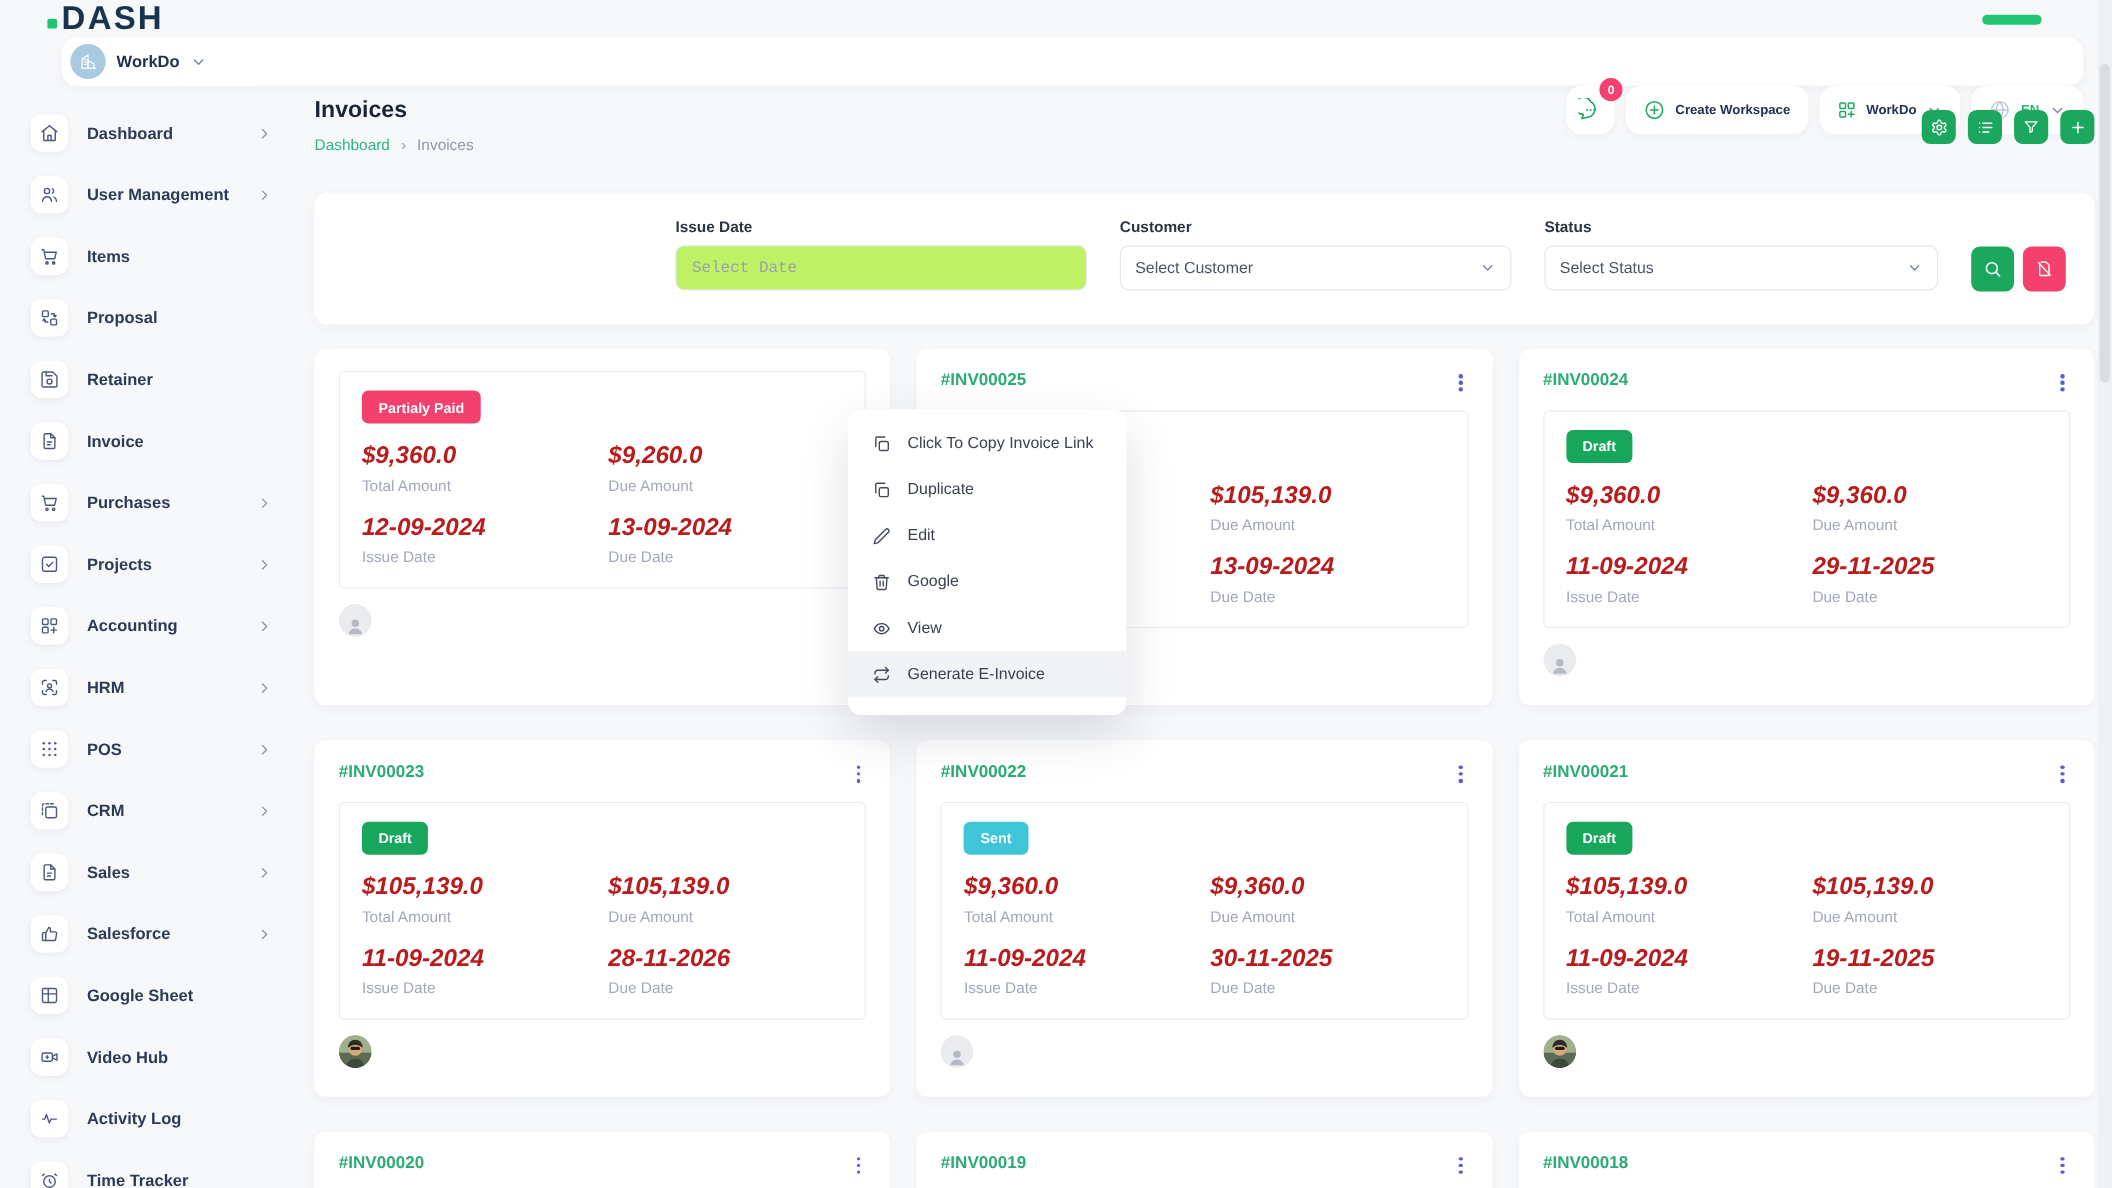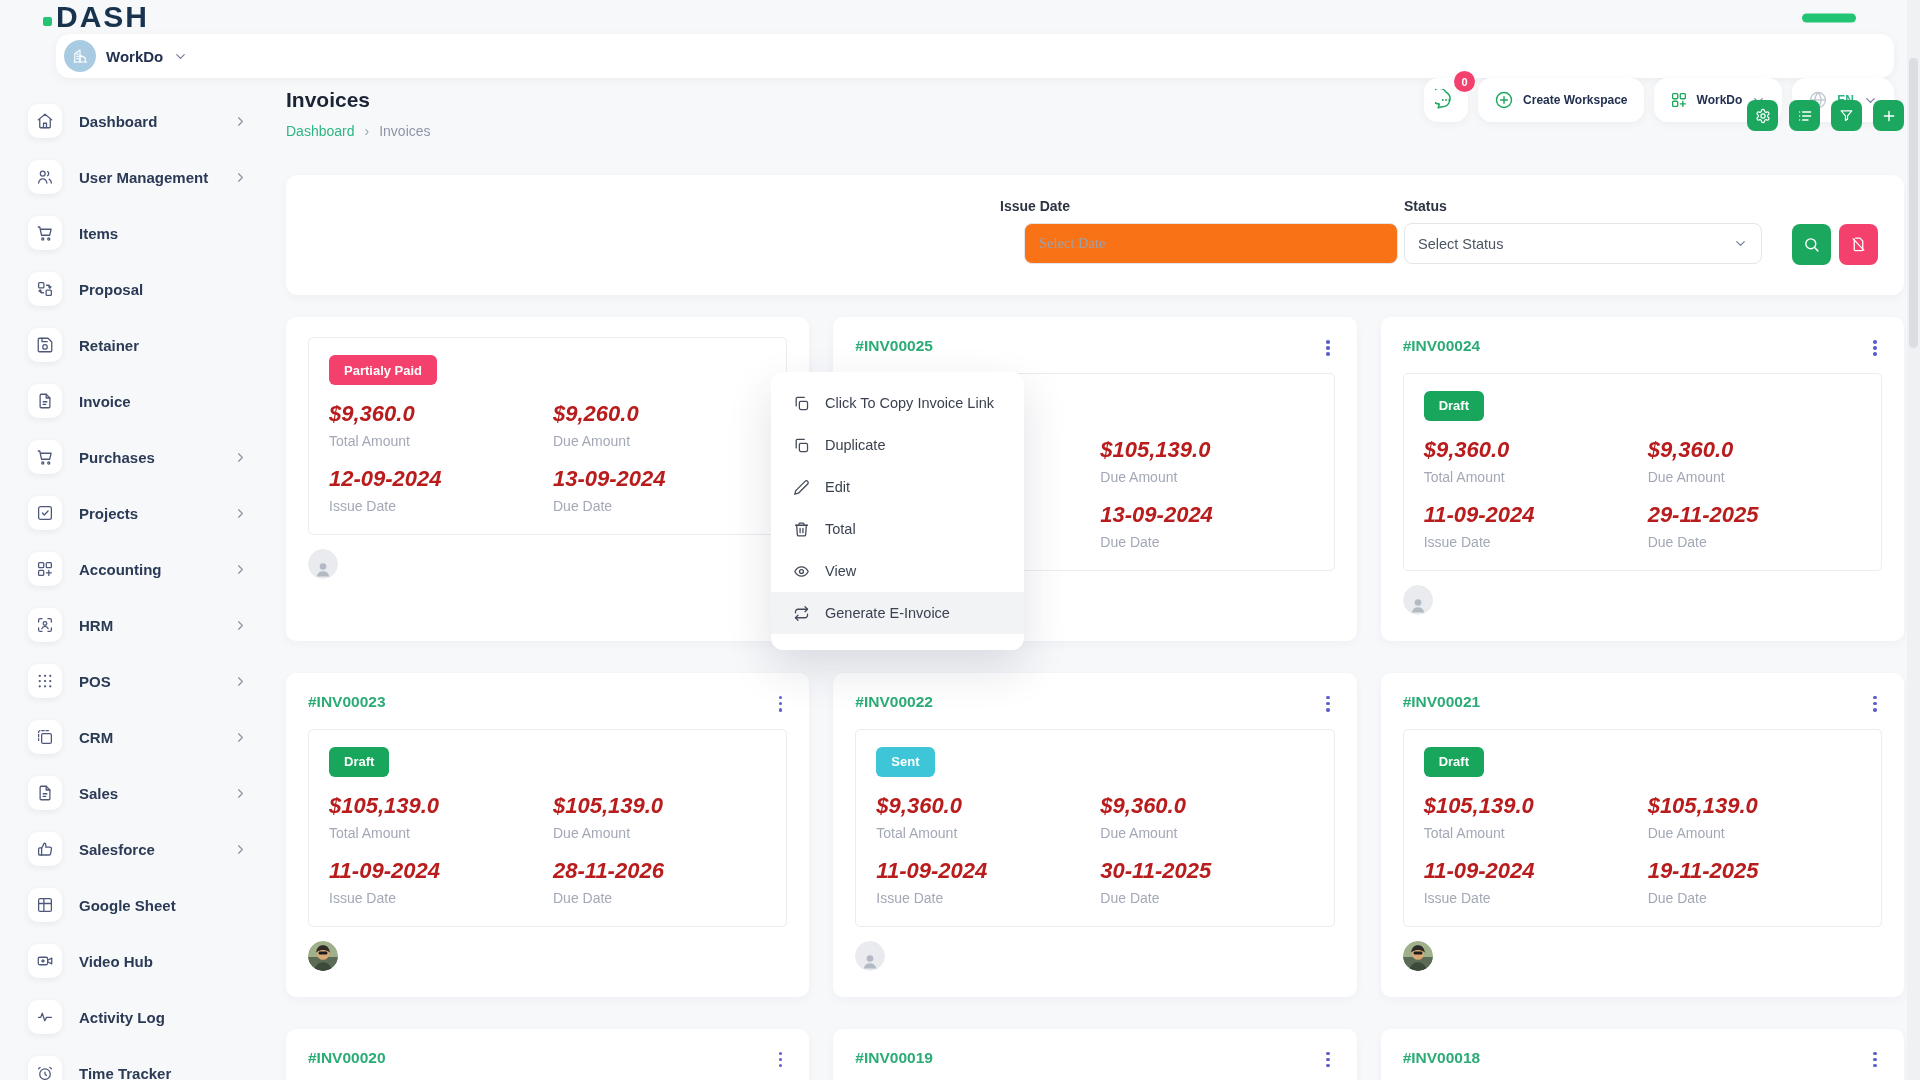--- a/index.html
+++ b/index.html
@@ -44,21 +44,21 @@
 .bc-cur { color:#8d95a5; }
 .head-actions { display:flex; gap:11px; margin-top:12px; }
 .act-btn { width:31px; height:31px; border-radius:8px; background:#1ba75d; color:#fff; display:flex; align-items:center; justify-content:center; border:none; cursor:pointer; }
 
 
 .filter-card { background:#fff; border-radius:12px; box-shadow:0 3px 10px rgba(50,60,90,.04); padding:23px 26px 30px; display:flex; justify-content:flex-end; gap:30px; margin-bottom:22px; }
 .f-field { width:374px; }
 .f-field.mid { width:356px; }
 .f-field.status { width:358px; }
 .f-label { font-size:14px; font-weight:600; color:#2c3442; margin-bottom:9px; }
-.f-input { width:100%; height:41px; border:1px solid #e2e5ea; border-radius:8px; padding:0 14px; font-size:14.5px; color:#3f4754; background:#f97316; font-family:Liberation Serif, serif; outline:none;margin-left:24px; }
+.f-input { width:100%; height:41px; border:1px solid #e2e5ea; border-radius:8px; padding:0 14px; font-size:14.5px; color:#3f4754; background:#bef264; font-family:Liberation Mono, monospace; outline:none; }
 .f-input::placeholder { color:#9aa1ae; }
 .f-select { width:100%; height:41px; border:1px solid #e2e5ea; border-radius:8px; padding:0 13px; font-size:14.5px; color:#4b5563; display:flex; align-items:center; justify-content:space-between; cursor:pointer; background:#fff; }
 .f-actions { display:flex; gap:8px; margin-top:26px; height:41px; }
 .f-btn { width:39px; height:41px; border-radius:8px; display:flex; align-items:center; justify-content:center; color:#fff; border:none; cursor:pointer; }
 .f-btn.search { background:#1ba75d; }
 .f-btn.reset { background:#f4406c; }
 
 
 .cards-grid { display:grid; grid-template-columns:repeat(3,1fr); gap:32px 24px; position:relative; }
 .inv-card { background:#fff; border-radius:10px; padding:20px 22px 26px; box-shadow:0 3px 10px rgba(50,60,90,.04); }
@@ -481,20 +481,31 @@
             </span>
         </button>
       </div>
     </div>
 
     <div class="filter-card">
       <div class="f-field">
         <div class="f-label">Issue Date</div>
         <input class="f-input" placeholder="Select Date" style="">
       </div>
+      <div class="f-field mid">
+        <div class="f-label">Customer</div>
+        <div class="f-select">
+          <span>Select Customer</span>
+          <span class="chev">
+              <svg width="15" height="15" viewBox="0 0 24 24" fill="none" stroke="currentColor" stroke-width="2" stroke-linecap="round" stroke-linejoin="round">
+                <path d="m6 9 6 6 6-6"></path>
+              </svg>
+            </span>
+        </div>
+      </div>
       <div class="f-field status">
         <div class="f-label">Status</div>
         <div class="f-select">
           <span>Select Status</span>
           <span class="chev">
               <svg width="15" height="15" viewBox="0 0 24 24" fill="none" stroke="currentColor" stroke-width="2" stroke-linecap="round" stroke-linejoin="round">
                 <path d="m6 9 6 6 6-6"></path>
               </svg>
             </span>
         </div>
@@ -847,21 +858,21 @@
         </div>
         <div class="ctx-item">
           <span>
               <svg width="17" height="17" viewBox="0 0 24 24" fill="none" stroke="currentColor" stroke-width="1.8" stroke-linecap="round" stroke-linejoin="round">
                 <path d="M3.5 6h17"></path>
                 <path d="M8.5 6V4.2A1.2 1.2 0 0 1 9.7 3h4.6a1.2 1.2 0 0 1 1.2 1.2V6"></path>
                 <path d="M18.8 6l-.9 13.2a2 2 0 0 1-2 1.8H8.1a2 2 0 0 1-2-1.8L5.2 6"></path>
                 <path d="M10 10.5v6M14 10.5v6"></path>
               </svg>
             </span>
-          <span>Total</span>
+          <span>Google</span>
         </div>
         <div class="ctx-item">
           <span>
               <svg width="17" height="17" viewBox="0 0 24 24" fill="none" stroke="currentColor" stroke-width="1.8" stroke-linecap="round" stroke-linejoin="round">
                 <path d="M2.5 12S6 5.5 12 5.5 21.5 12 21.5 12 18 18.5 12 18.5 2.5 12 2.5 12z"></path>
                 <circle cx="12" cy="12" r="2.8"></circle>
               </svg>
             </span>
           <span>View</span>
         </div>

